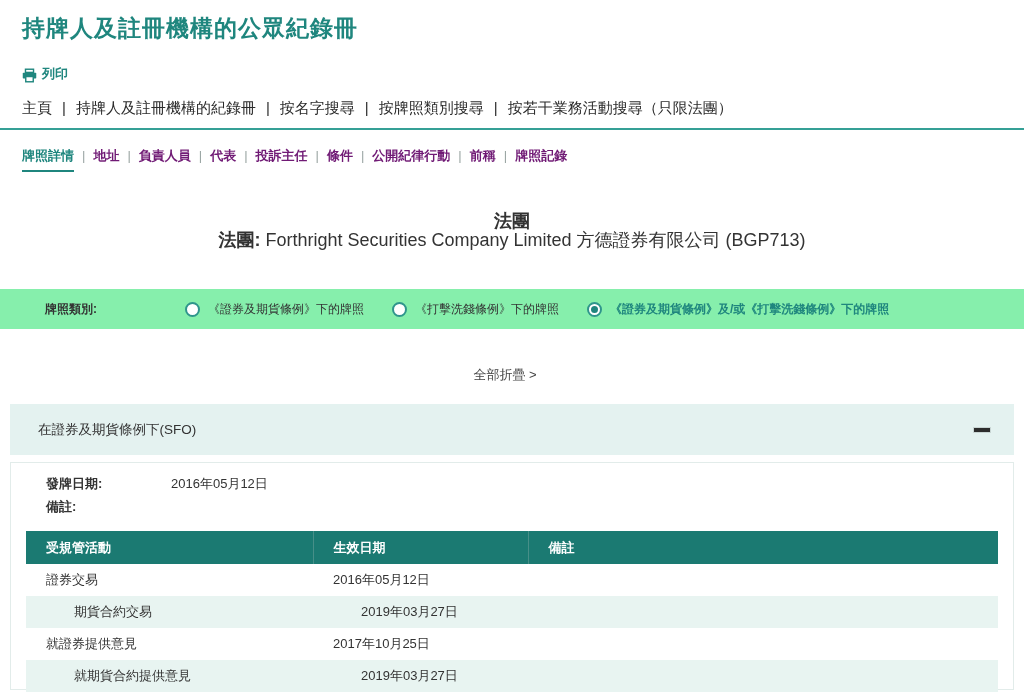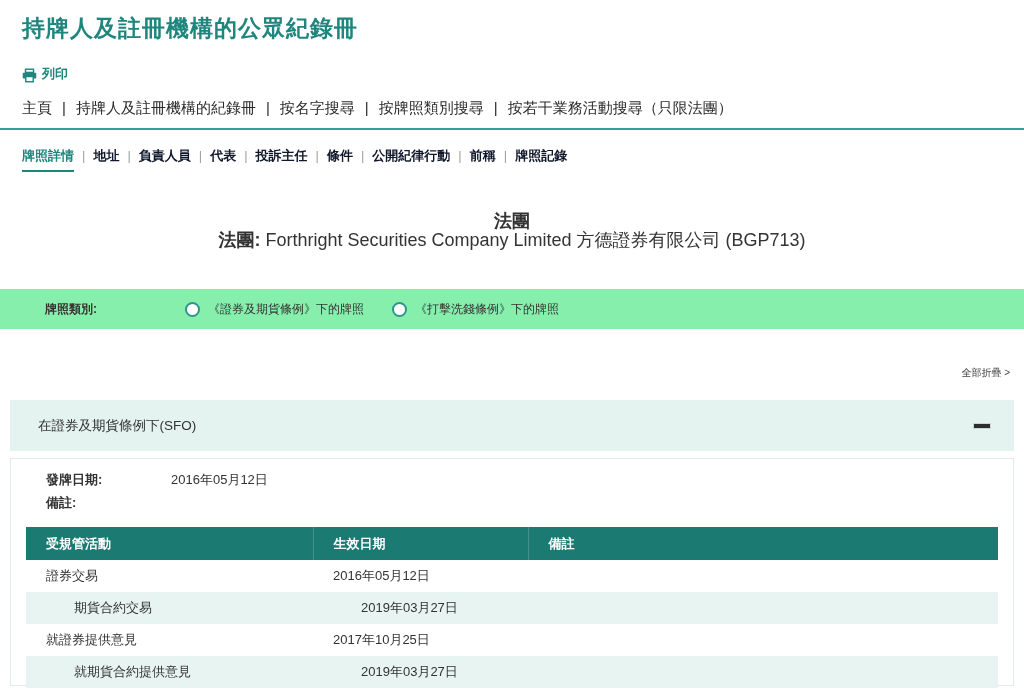--- a/index.html
+++ b/index.html
@@ -21,21 +21,21 @@
   }
   .print-icon { display:inline-flex; }
 
   .breadcrumb { margin:16px 0 0 22px; font-size:15px; color:#2b2b2b; }
   .breadcrumb a { color:#2b2b2b; text-decoration:none; cursor:pointer; }
   .breadcrumb .nav-sep { margin:0 10px; color:#2b2b2b; }
 
   .top-rule { border:none; border-top:2px solid #35a096; margin-top:10px; }
 
   .tabs { margin:17px 0 0 22px; font-size:13px; font-weight:bold; color:#333; }
-  .tabs .tab { color:#0f172a; text-decoration:none; cursor:pointer; padding-bottom:7px; }
+  .tabs .tab { color:#701a75; text-decoration:none; cursor:pointer; padding-bottom:7px; }
   .tabs .tab.active { color:#1f867e; border-bottom:2px solid #1f867e; }
   .tabs .tab-sep { margin:0 8px; color:#9aa5a3; font-weight:normal; }
 
   .entity { margin-top:47px; text-align:center; font-size:18px; line-height:19px; color:#333; }
   .entity .entity-type { font-weight:bold; }
   .entity .bold { font-weight:bold; }
 
   .radio-bar {
     margin-top:39px; height:40px; width:1024px; background:#86efac;
     display:flex; align-items:center; font-size:12px;
@@ -43,21 +43,21 @@
   .radio-bar .radio-label { font-weight:bold; margin-left:45px; width:140px; font-size:12px; }
   .radio-options { display:flex; align-items:flex-start; column-gap:28px; }
   .radio-option { display:flex; align-items:center; gap:8px; cursor:pointer; color:#333; }
   .radio-option.selected .radio-text { color:#1f867e; font-weight:bold; }
   .radio-circle {
     width:15px; height:15px; border-radius:50%; border:2px solid #2f958c;
     background:#fff; display:inline-flex; align-items:center; justify-content:center; flex:0 0 auto;
   }
   .radio-dot { width:7px; height:7px; border-radius:50%; background:#1f867e; }
 
-  .collapse-row { margin:37px 14px 0 0; text-align:right; font-size:10px; }
+  .collapse-row { margin:37px 14px 0 0; text-align:center; font-size:13px; }
   .collapse-all { color:#444; text-decoration:none; cursor:pointer; }
 
   .section-header {
     margin:20px 10px 0 10px; height:51px; background:#e4f2f0;
     display:flex; align-items:center; justify-content:space-between;
     padding:0 24px 0 28px; font-size:13.5px; color:#333; cursor:pointer;
   }
   .minus-icon { width:16px; height:4px; background:#2d2d2d; box-shadow:0 0 0 1px #c9d6d4; }
 
   .panel {
@@ -115,20 +115,26 @@
     <span class="radio-label">牌照類別:</span>
     <div class="radio-options" id="radio-options">
         <label class="radio-option">
           <span class="radio-circle"></span>
           <span class="radio-text">《證券及期貨條例》下的牌照</span>
         </label>
         <label class="radio-option">
           <span class="radio-circle"></span>
           <span class="radio-text">《打擊洗錢條例》下的牌照</span>
         </label>
+        <label class="radio-option selected">
+          <span class="radio-circle">
+            <span class="radio-dot"></span>
+          </span>
+          <span class="radio-text">《證券及期貨條例》及/或《打擊洗錢條例》下的牌照</span>
+        </label>
       </div>
   </div>
 
   <div class="collapse-row">
     <a class="collapse-all">全部折疊 &gt;</a>
   </div>
 
   <div class="section-header">
     <span>在證券及期貨條例下(SFO)</span>
     <span class="minus-icon"></span>

